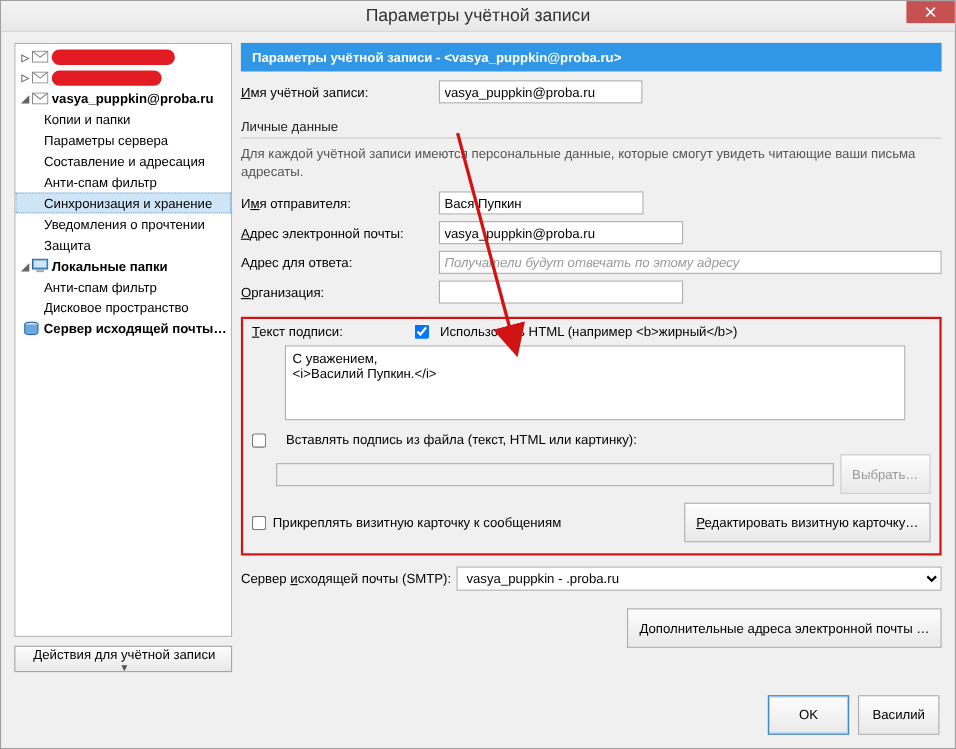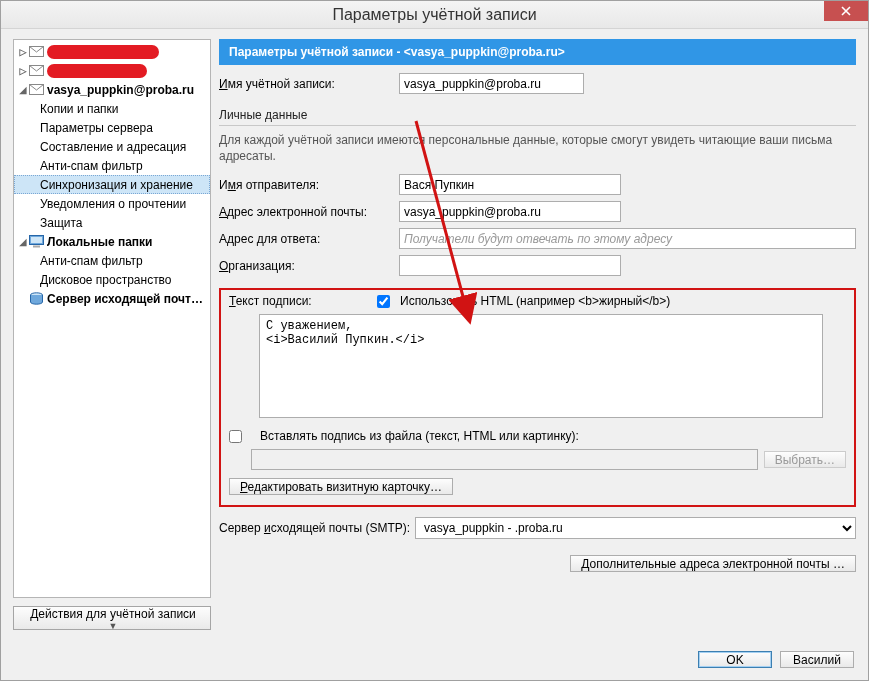--- a/index.html
+++ b/index.html
@@ -178,37 +178,37 @@
       margin-bottom: 10px;
     }
     .sig-top {
       display: flex;
       align-items: center;
       gap: 10px;
       margin-bottom: 6px;
     }
     textarea.sig {
       width: 564px;
-      height: 104px;
+      height: 68px;
       margin-left: 30px;
       resize: none;
       border: 1px solid #adadad;
       padding: 4px 6px;
-      font-family: Liberation Mono, monospace;
+      font-family: Liberation Sans, sans-serif;
     }
     .chkrow {
       display: flex;
       align-items: center;
       gap: 18px;
       margin-top: 8px;
     }
     .btn {
       background: linear-gradient(#fdfdfd, #e9e9e9);
       border: 1px solid #adadad;
-      height: 17px;
+      height: 36px;
       padding: 0 10px;
       cursor: pointer;
       font-size: 12px;
     }
     .btn.disabled {
       color: #999;
       border-color: #ccc;
       cursor: default;
     }
     .select {
@@ -327,21 +327,21 @@
           <span>Дисковое пространство</span>
         </div>
         <div class="tree-item bold">
           <span class="expander"></span>
           <span class="icon server-icon">
             <svg viewBox="0 0 15 13">
                 <ellipse cx="7.5" cy="3" rx="6" ry="2.2" fill="#cfe6f7" stroke="#2666a8"></ellipse>
                 <path d="M1.5 3 V10 A6 2.2 0 0 0 13.5 10 V3" fill="#6fa8dc" stroke="#2666a8"></path>
               </svg>
           </span>
-          <span>Сервер исходящей почт…</span>
+          <span>Сервер исходящей почты…</span>
         </div>
       </div>
       <div class="actions-btn">
         <span>Действия для учётной записи</span>
         <span class="chev">▼</span>
       </div>
     </div>
 
     <div class="main">
       <div class="header-band">
@@ -352,21 +352,21 @@
         <label><span class="underline-hotkey">И</span>мя учётной записи:</label>
         <input class="txt" style="width: 185px;" value="vasya_puppkin@proba.ru">
       </div>
 
       <div class="section">
         <div class="section-title">Личные данные</div>
         <div class="desc">Для каждой учётной записи имеются персональные данные, которые смогут увидеть читающие ваши письма адресаты.</div>
 
         <div class="field-row">
           <label>И<span class="underline-hotkey">м</span>я отправителя:</label>
-          <input class="txt" style="width: 222px;" value="Вася Пупкин">
+          <input class="txt" style="width: 186px;" value="Вася Пупкин">
         </div>
         <div class="field-row">
           <label><span class="underline-hotkey">А</span>дрес электронной почты:</label>
           <input class="txt" style="width: 222px;" value="vasya_puppkin@proba.ru">
         </div>
         <div class="field-row">
           <label>А<span class="underline-hotkey">д</span>рес для ответа:</label>
           <input class="txt" style="flex: 1 1 0%;" placeholder="Получатели будут отвечать по этому адресу">
         </div>
         <div class="field-row">
@@ -387,20 +387,24 @@
         <div class="chkrow">
           <input type="checkbox" style="">
           <span>Вставлять подпись из файла (текст, HTML или картинку):</span>
         </div>
         <div style="display:flex; gap:6px; margin:6px 0 0 22px; align-items:center;">
           <input class="txt disabled" style="flex: 1 1 0%;" disabled="">
           <button class="btn disabled" disabled=""><span>Выбрать…</span></button>
         </div>
 
         <div class="chkrow" style="justify-content:space-between;">
+          <div style="display:flex; align-items:center; gap:6px;">
+            <input type="checkbox" style="">
+            <span>Прикреплять визитную карточку к сообщениям</span>
+          </div>
           <button class="btn"><span class="underline-hotkey">Р</span>едактировать визитную карточку…</button>
         </div>
       </div>
 
       <div class="field-row">
         <label style="width:196px">Сервер <span class="underline-hotkey">и</span>сходящей почты (SMTP):</label>
         <select class="select" style="flex:1">
           <option>vasya_puppkin - .proba.ru</option>
         </select>
       </div>

